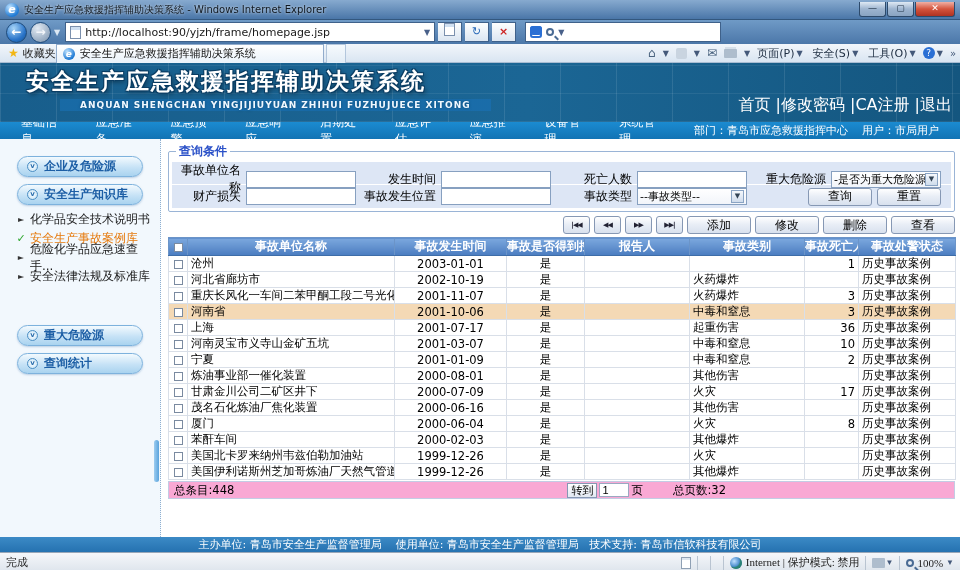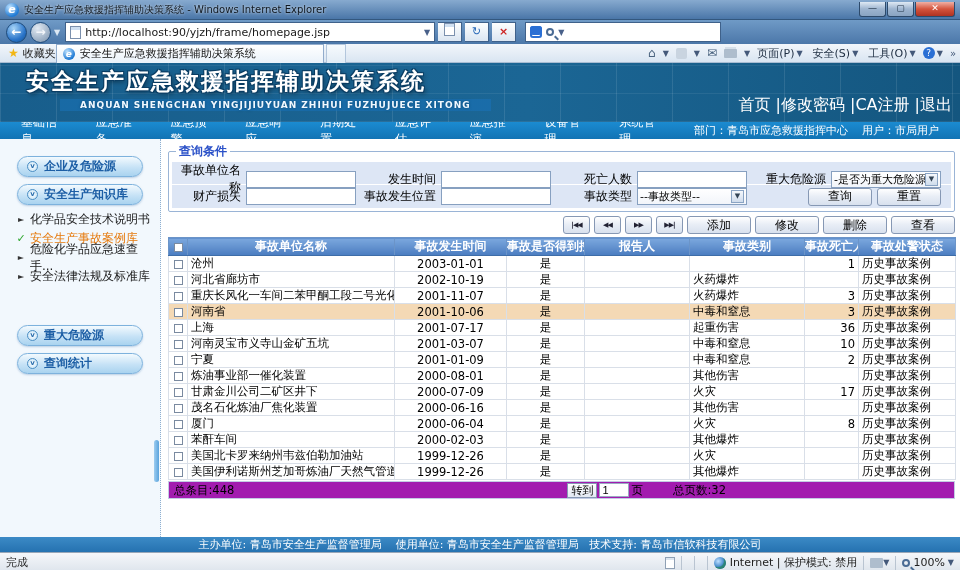--- a/index.html
+++ b/index.html
@@ -98,32 +98,32 @@
 
   table.data-table { width:787px; border-collapse:collapse; table-layout:fixed; }
   .data-table th { height:18px; background:linear-gradient(#7ca8de,#4a7cc0); color:#fff; font-size:12px; font-weight:bold; border:1px solid #6b94c8; border-bottom:1px solid #3e6da8; overflow:hidden; white-space:nowrap; }
   .data-table td { height:15px; border:1px solid #d9dfe8; font-size:11.5px; padding:0 3px; overflow:hidden; white-space:nowrap; }
   .data-table tr.hl td { background:#f4d9b5; }
   .cb-cell { text-align:center; }
   .cbx { display:inline-block; width:9px; height:9px; background:#fff; border:1px solid #7a8aa0; vertical-align:middle; }
   td.c1, td.c2 { text-align:center; }
   td.c5 { text-align:right; }
 
-  .pg-strip { width:787px; height:18px; margin-top:1px; background:#a21caf; border:1px solid #c3cce4; display:flex; align-items:center; font-size:11.5px; }
+  .pg-strip { width:787px; height:18px; margin-top:1px; background:#f9a8d4; border:1px solid #c3cce4; display:flex; align-items:center; font-size:11.5px; }
   .pg-total { padding-left:5px; }
   .goto-btn { margin-left:auto; min-width:30px; height:15px; border:1px solid #8698b4; background:linear-gradient(#fff,#e2e8f2); font-size:11px; line-height:13px; text-align:center; }
   .goto-input { width:30px; height:14px; border:1px solid #9aa8c2; font-size:11px; text-align:left; padding:0 2px; margin:0 2px; }
   .pg-pages { margin-left:30px; }
   .pg-tail { width:228px; }
 
   .page-footer { height:15px; background:linear-gradient(#3c8ac6,#2572b0); color:#fff; font-size:11px; line-height:15px; text-align:center; white-space:pre; }
 
   .statusbar { height:20px; background:linear-gradient(#f5f7fa,#dde4ec); border-top:1px solid #98a6b7; display:flex; align-items:center; font-size:11px; color:#222; padding:0 6px; }
   .st-sep { width:1px; height:14px; background:#b9c4d1; margin:0 6px; }
-  .st-right { margin-left:auto; display:flex; align-items:center; }
+  .st-right { margin-left:auto; display:flex; align-items:center;font-family:Liberation Serif, serif; }
   .doc-ico { width:10px; height:12px; border:1px solid #8fa0b4; background:#fff; box-shadow:inset 0 2px 0 #dce6f0; }
   .globe { width:12px; height:12px; border-radius:50%; background:radial-gradient(circle at 35% 35%,#bfe0ff,#2f7ac2 60%,#1c588f); box-shadow:inset -2px -2px 0 rgba(40,140,60,.55); margin-right:4px; }
   .net-ico { width:13px; height:10px; background:#aebdcd; border-radius:1px; }
   .zoom-grp { display:flex; align-items:center; gap:3px; }
 </style>
 </head>
 <body>
 
 <div class="titlebar">
   <span class="ie-logo">e</span>

